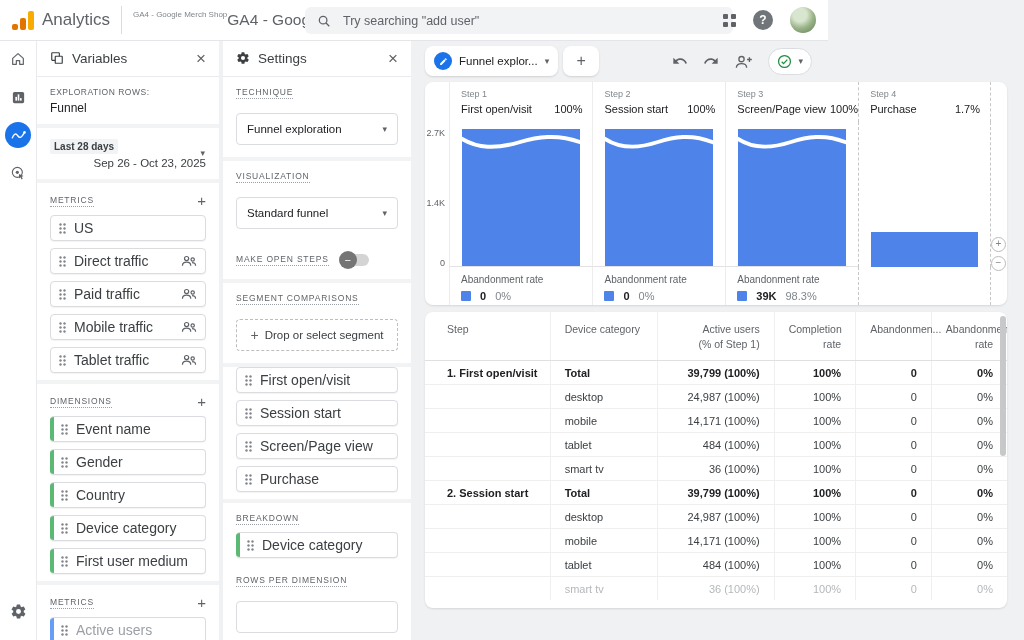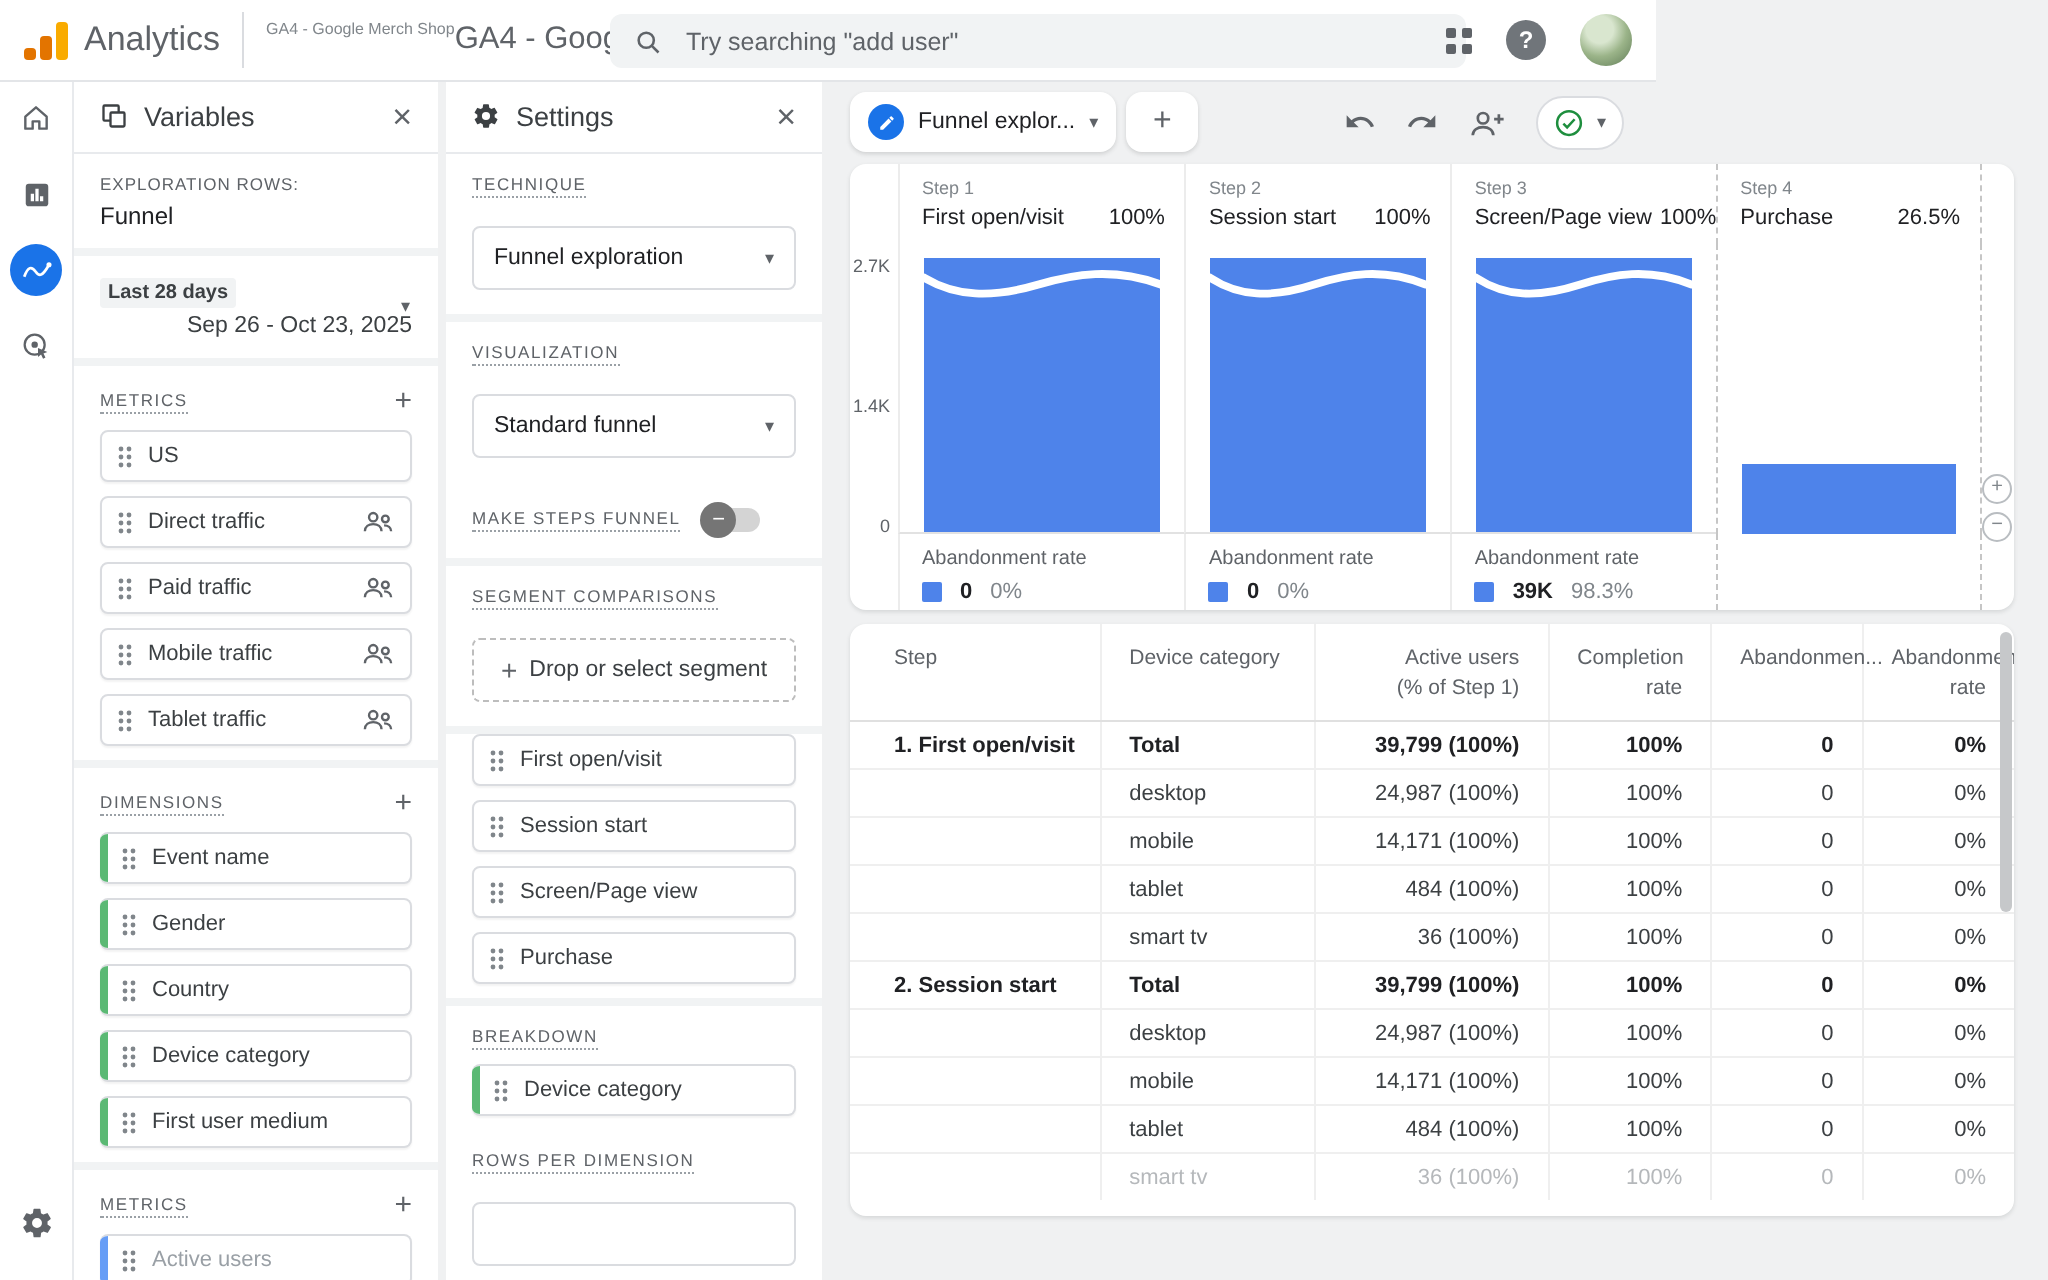--- a/index.html
+++ b/index.html
@@ -52,21 +52,21 @@
   .plus-btn{font-size:15px;color:#5f6368;line-height:1;}
   .name-val{font-size:12px;color:#202124;padding:0 13px 9px;}
   .date-block{padding:8px 13px 10px;position:relative;}
   .date-preset{display:inline-block;font-size:10px;font-weight:bold;color:#3c4043;background:#f1f3f4;
     padding:2px 4px;border-radius:2px;}
   .date-range{font-size:11.5px;color:#3c4043;margin-top:3px;text-align:right;}
   .caret{color:#5f6368;font-size:9px;}
   .date-caret{position:absolute;right:14px;top:20px;}
   .chip{margin:0 13px 7px;height:24px;border:1px solid #dadce0;border-radius:4px;display:flex;
     align-items:center;padding:0 8px;background:#fff;box-shadow:0 1px 1px rgba(0,0,0,.05);
-    font-size:11px;color:#3c4043;position:relative;overflow:hidden;flex:none;}
+    font-size:14px;color:#3c4043;position:relative;overflow:hidden;flex:none;}
   .chip .grip{margin-right:8px;flex:none;}
   .chip .people{margin-left:auto;}
   .chip.accent-green{border-left:none;padding-left:11px;}
   .chip.accent-green::before{content:"";position:absolute;left:0;top:0;bottom:0;width:4px;background:#5bb974;}
   .chip.accent-blue{border-left:none;padding-left:11px;}
   .chip.accent-blue::before{content:"";position:absolute;left:0;top:0;bottom:0;width:4px;background:#669df6;}
   .chip.muted{color:#9aa0a6;}
   .field{padding:0 13px 12px;}
   .select{height:30px;border:1px solid #dadce0;border-radius:4px;display:flex;align-items:center;
     padding:0 10px;font-size:11.5px;color:#202124;margin-top:7px;}
@@ -414,21 +414,21 @@
     <div class="sec-head">
         <span class="sec-label">VISUALIZATION</span>
       </div>
     <div class="field">
       <div class="select">
         <span>Standard funnel</span>
           <span class="caret">▾</span>
       </div>
     </div>
     <div class="toggle-row">
-      <span class="sec-label">MAKE STEPS FUNNEL</span>
+      <span class="sec-label">MAKE OPEN STEPS</span>
       <span class="toggle">
           <span class="knob">−</span>
         </span>
     </div>
     <div class="band"></div>
     <div class="sec-head">
         <span class="sec-label">SEGMENT COMPARISONS</span>
       </div>
     <div class="dropzone">
       <span class="dz-plus">+</span>
@@ -569,21 +569,21 @@
               <div class="fh-top">Step 3</div>
               <div class="fh-main">
                 <span class="fh-name">Screen/Page view</span>
                 <span class="fh-pct">100%</span>
               </div>
             </div>
             <div class="fh-cell c4">
               <div class="fh-top">Step 4</div>
               <div class="fh-main">
                 <span class="fh-name">Purchase</span>
-                <span class="fh-pct">26.5%</span>
+                <span class="fh-pct">1.7%</span>
               </div>
             </div>
             <div class="fb-cell c1">
               <div class="bar" style="height: 95%; background: rgb(78, 131, 234);">
                 <svg class="wave" viewBox="0 0 120 30" preserveAspectRatio="none">
                   <path d="M0 9 C 16 20, 34 21, 58 13 C 76 7, 96 3, 120 13" fill="none" stroke="#fff" stroke-width="4.5" stroke-linecap="round"></path>
                 </svg>
               </div>
             </div>
             <div class="fb-cell c2">

